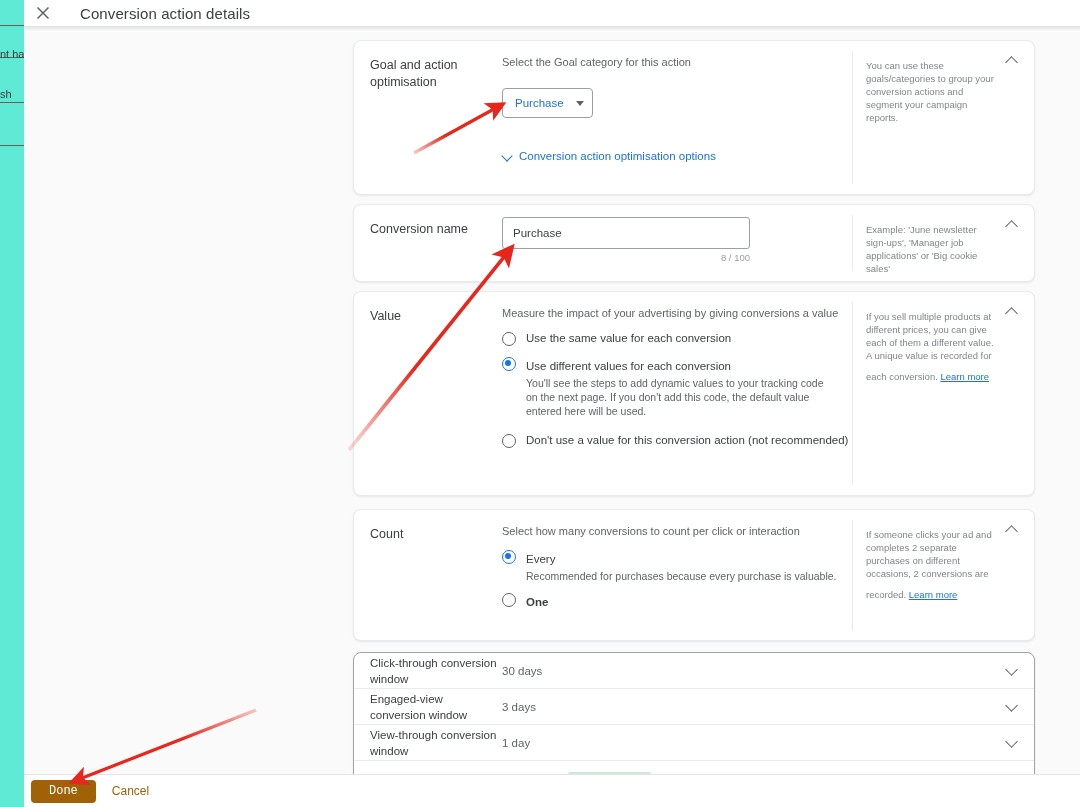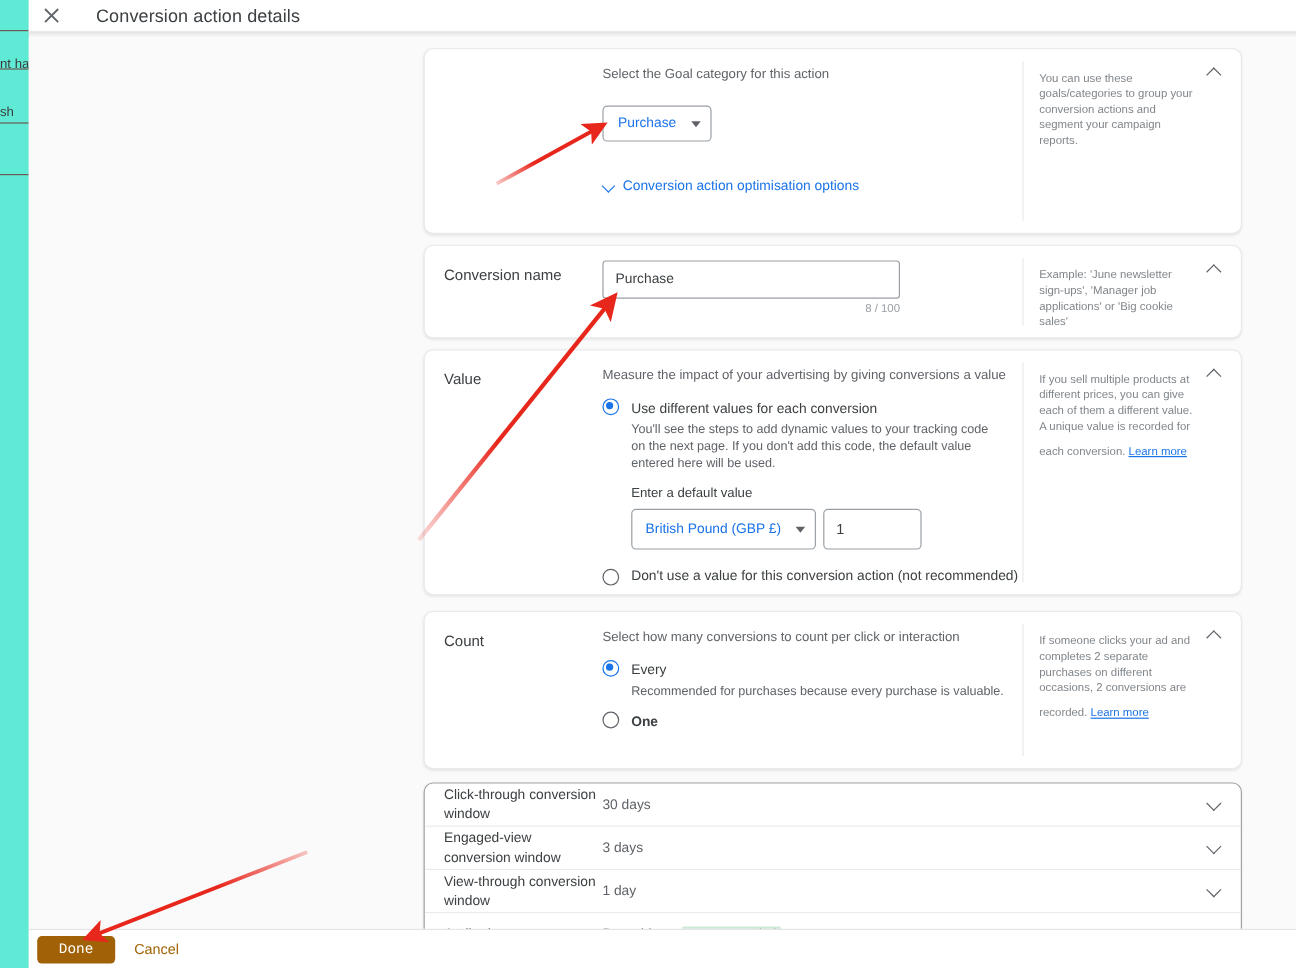--- a/index.html
+++ b/index.html
@@ -235,20 +235,21 @@
           <path d="M1.5 1.5 L12.5 12.5 M12.5 1.5 L1.5 12.5" stroke="#5f6368" stroke-width="1.5" fill="none"></path>
         </svg>
       </div>
       <div class="top-title">Conversion action details</div>
     </div>
     <div class="topbar-shadow"></div>
 
     <div class="body">
 
       <div class="card" style="top:8px; height:155px;">
+        <div class="card-label">Goal and action optimisation</div>
         <div class="card-main">
           <div class="sub-text">Select the Goal category for this action</div>
           <div class="select-box" style="margin-top:18px;">
             <span class="select-val">Purchase</span>
             <span class="caret"></span>
           </div>
           <div style="margin-top:29px;">
             <span class="collapse-link">
               <span class="mini-chev"></span>
               <span>Conversion action optimisation options</span>
@@ -269,39 +270,33 @@
         <div class="divider-v"></div>
         <div class="card-help">Example: 'June newsletter sign-ups', 'Manager job applications' or 'Big cookie sales'</div>
         <div class="chev-up"></div>
       </div>
 
       <div class="card" style="top:259px; height:205px;">
         <div class="card-label">Value</div>
         <div class="card-main">
           <div class="sub-text">Measure the impact of your advertising by giving conversions a value</div>
 
+          <div class="radio-row">
+            <span class="radio"></span>
+            <span class="radio-label">Use the same value for each conversion</span>
+          </div>
 
           <div class="radio-row">
             <span class="radio on"></span>
             <span>
               <span class="radio-label">Use different values for each conversion</span>
               <div class="radio-desc" style="width:310px;">You'll see the steps to add dynamic values to your tracking code on the next page. If you don't add this code, the default value entered here will be used.</div>
             </span>
           </div>
 
-          <div style="margin-left:24px;">
-            <div class="field-title">Enter a default value</div>
-            <div class="value-row">
-              <span class="currency-box">
-                <span class="select-val">British Pound (GBP £)</span>
-                <span class="caret"></span>
-              </span>
-              <input class="num-input" value="1" style="">
-            </div>
-          </div>
 
           <div class="radio-row" style="margin-top:15px;">
             <span class="radio"></span>
             <span class="radio-label">Don't use a value for this conversion action (not recommended)</span>
           </div>
         </div>
         <div class="divider-v"></div>
         <div class="card-help">
           <span>If you sell multiple products at different prices, you can give each of them a different value. A unique value is recorded for each conversion.</span>
           <span class="help-link">Learn more</span>

